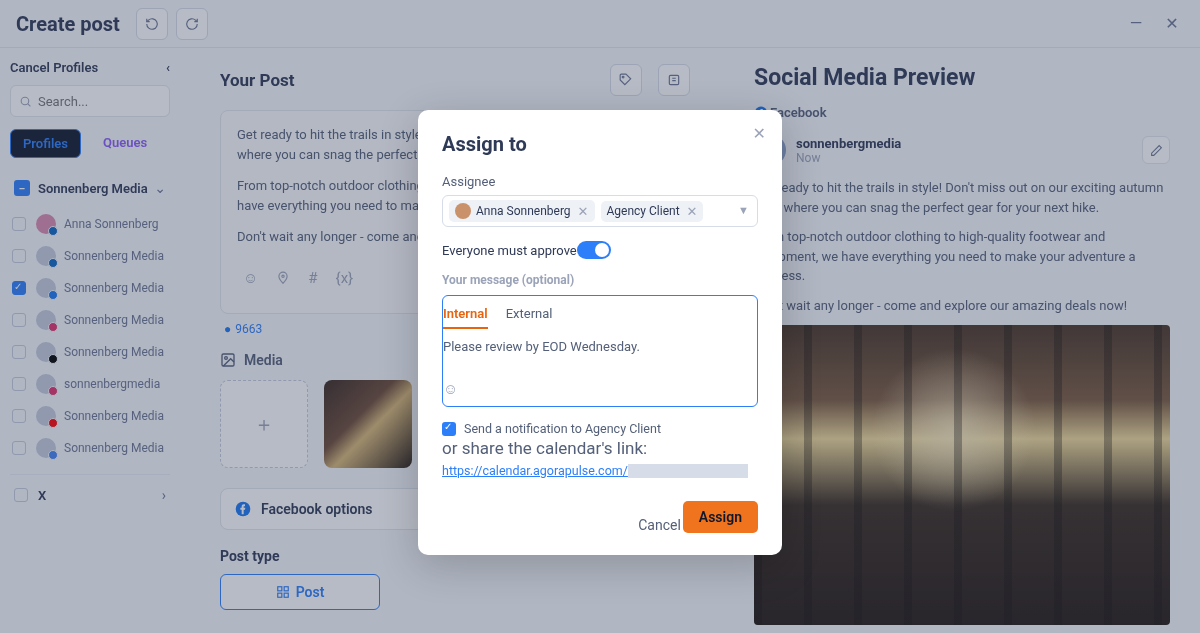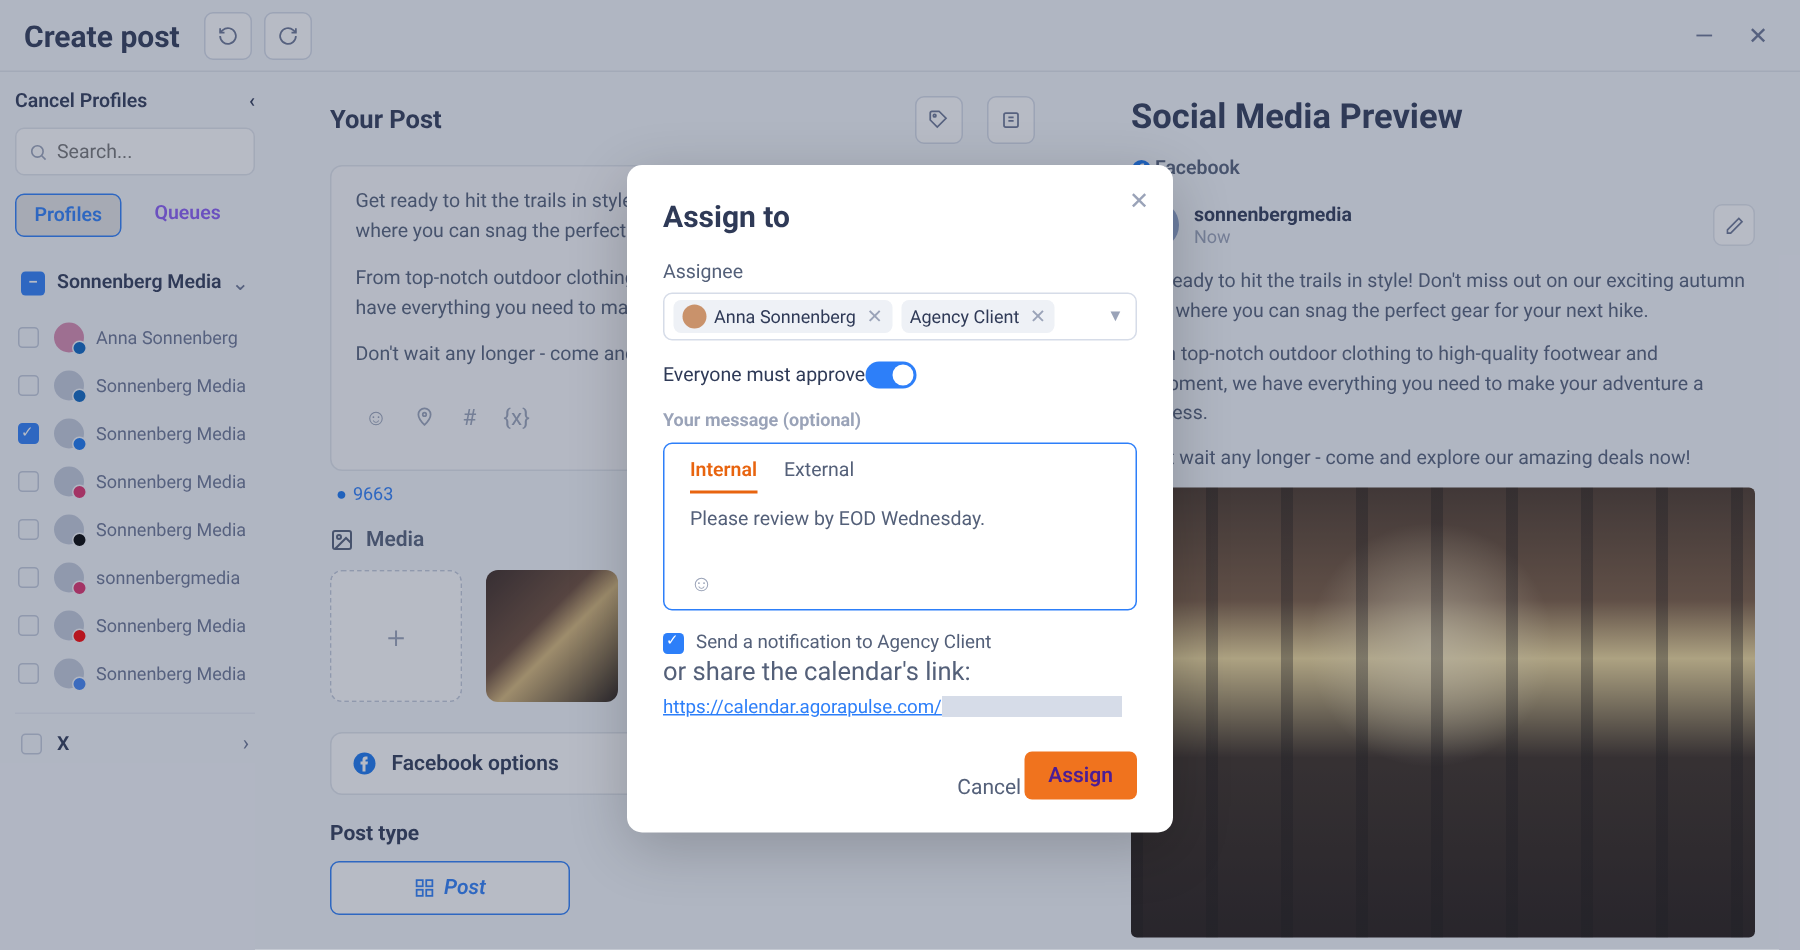--- a/index.html
+++ b/index.html
@@ -15,21 +15,21 @@
 
 .sidebar { position: absolute; top: 48px; left: 0; bottom: 0; width: 180px; padding: 12px 10px; }
 .sidebar-header { display: flex; align-items: center; justify-content: space-between; margin-bottom: 10px; }
 .sidebar-header span { font-size: 13px; font-weight: 600; color: #2f3a57; }
 .chev { color: #6b7694; font-size: 14px; cursor: pointer; }
 .search-box { display: flex; align-items: center; background: #fff; border: 1px solid #e1e5ec; border-radius: 6px; height: 32px; padding: 0 8px; margin-bottom: 12px; }
 .search-box input { border: none; outline: none; flex: 1; font-size: 13px; color: #6b7694; background: transparent; }
 .search-box .si { color: #9aa3b8; margin-right: 6px; }
 .tabs { display: flex; gap: 10px; margin-bottom: 16px; }
 .tab-pill { padding: 6px 12px; border-radius: 6px; font-size: 13px; font-weight: 600; cursor: pointer; }
-.tab-pill.active { border: 1px solid #2d7ff9; color: #2d7ff9; background: #e5e5e5; }
+.tab-pill.active { border: 1px solid #2d7ff9; color: #2d7ff9; background: #0f172a; }
 .tab-pill.inactive { color: #8b5cf6; }
 .org-row { display: flex; align-items: center; padding: 6px 4px; margin-bottom: 8px; }
 .org-row .org-check { width: 16px; height: 16px; background: #2d7ff9; border-radius: 3px; margin-right: 8px; display: flex; align-items: center; justify-content: center; color: #fff; font-size: 10px; font-weight: bold; }
 .org-row .org-name { font-size: 13px; font-weight: 600; color: #2f3a57; flex: 1; }
 .profile-item { display: flex; align-items: center; padding: 4px 2px; margin-bottom: 4px; }
 .profile-item .cb { width: 14px; height: 14px; border: 1.5px solid #c3cbdb; border-radius: 3px; margin-right: 10px; cursor: pointer; }
 .profile-item .cb.checked { background: #2d7ff9; border-color: #2d7ff9; position: relative; }
 .profile-item .cb.checked::after { content: "✓"; color: #fff; font-size: 10px; position: absolute; top: -1px; left: 1px; }
 .profile-item .avatar { width: 20px; height: 20px; border-radius: 50%; background: #c3cbdb; margin-right: 8px; position: relative; }
 .profile-item .avatar.pink { background: #d98bb0; }
@@ -56,21 +56,21 @@
 .count-row { font-size: 12px; color: #2d7ff9; margin-bottom: 16px; padding-left: 4px;}
 .count-row .fb-dot { color: #1877f2; margin-right: 4px;}
 .section-label { display: flex; align-items: center; gap: 8px; font-size: 14px; color: #546079; font-weight: 600; margin-bottom: 12px; }
 .media-row { display: flex; gap: 16px; margin-bottom: 20px;}
 .media-add { width: 88px; height: 88px; border: 1px dashed #c3cbdb; border-radius: 8px; display: flex; align-items: center; justify-content: center; color: #9aa3b8; font-size: 20px; cursor: pointer; background:#fff;}
 .media-thumb { width: 88px; height: 88px; border-radius: 8px; background: linear-gradient(135deg, #3a2820 0%, #6b4a35 40%, #d9b877 55%, #2a1f18 100%); }
 .fb-options { display: flex; align-items: center; gap: 10px; padding: 12px 14px; border: 1px solid #e1e5ec; border-radius: 8px; background: #fff; margin-bottom: 18px; font-size: 14px; color: #2f3a57; font-weight: 600;}
 .fb-options .fb-icon { color: #1877f2; }
 .fb-options .chev-right { margin-left: auto; color: #9aa3b8;}
 .post-type-label { font-size: 14px; font-weight: 700; color: #2f3a57; margin-bottom: 10px; }
-.post-type-btn { border: 1.5px solid #2d7ff9; color: #2d7ff9; width: 160px; height: 36px; border-radius: 6px; display: flex; align-items: center; justify-content: center; gap: 6px; font-size: 14px; font-weight: 600; background: #fff; cursor: pointer; font-style: italic; }
+.post-type-btn { border: 1.5px solid #2d7ff9; color: #2d7ff9; width: 160px; height: 36px; border-radius: 6px; display: flex; align-items: center; justify-content: center; gap: 6px; font-size: 14px; font-weight: 600; background: #fff; cursor: pointer; }
 
 
 .preview { position: absolute; top: 48px; left: 738px; right: 10px; padding: 16px 20px 0 16px; }
 .preview h2 { font-size: 23px; font-weight: 700; color: #2f3a57; margin-bottom: 14px;}
 .preview-platform { display: flex; align-items: center; gap: 2px; font-size: 13px; color: #546079; font-weight: 600; margin-bottom: 14px;}
 .preview-platform .fb-icon { color: #1877f2; }
 .preview-card-head { display: flex; align-items: center; gap: 10px; margin-bottom: 12px;}
 .preview-card-head .pavatar { width: 32px; height: 32px; border-radius: 50%; background: #8fa3c9; display:flex; align-items:center; justify-content:center; color:#fff;}
 .preview-card-head .pname { font-size: 13px; font-weight: 700; color: #2f3a57; }
 .preview-card-head .ptime { font-size: 12px; color: #9aa3b8; }
@@ -89,35 +89,35 @@
 .assignee-box { border: 1px solid #d6dce8; border-radius: 6px; padding: 4px 6px; display: flex; align-items: center; gap: 6px; flex-wrap: wrap; position: relative; margin-bottom: 14px;}
 .chip { background: #eef1f6; border-radius: 5px; padding: 3px 6px 3px 6px; display: flex; align-items: center; gap: 5px; font-size: 12px; color: #2f3a57;}
 .chip .cav { width: 16px; height: 16px; border-radius: 50%; background: #c9926b;}
 .chip .cx { color: #9aa3b8; cursor: pointer; font-size: 13px; margin-left: 2px;}
 .assignee-box .dd { position: absolute; right: 8px; top: 8px; color: #9aa3b8; font-size: 11px; cursor: pointer;}
 .toggle-row { display: flex; align-items: center; justify-content: flex-start; margin-bottom: 14px;}
 .toggle-row span { font-size: 13px; color: #2f3a57;}
 .toggle { width: 34px; height: 18px; background: #2d7ff9; border-radius: 10px; position: relative; cursor: pointer;}
 .toggle::after { content:""; position: absolute; width: 14px; height: 14px; background:#fff; border-radius: 50%; top: 2px; right: 2px;}
 .optional-label { font-size: 12px; color: #9aa3b8; margin-bottom: 8px; display:block;font-weight:bold;}
-.msg-box { border: 1.5px solid #2d7ff9; border-radius: 6px; padding: 10px 17px 8px; margin-bottom: 14px;}
+.msg-box { border: 1.5px solid #2d7ff9; border-radius: 6px; padding: 10px 0 8px; margin-bottom: 14px;}
 .msg-tabs { display: flex; gap: 18px; margin-bottom: 10px; font-size: 13px;}
 .msg-tab { color: #546079; cursor: pointer; padding-bottom: 6px;}
 .msg-tab.active { color: #e8640f; font-weight: 600; border-bottom: 2px solid #e8640f;}
 .msg-text { font-size: 13px; color: #546079; min-height: 28px; margin-bottom: 12px;}
 .msg-box .emoji { color: #9aa3b8; font-size: 15px; cursor: pointer;}
 .notify-row { display: flex; align-items: flex-start; gap: 8px; font-size: 12.5px; color: #546079; margin-bottom: 2px;}
 .notify-row .ncb { width: 14px; height: 14px; background: #2d7ff9; border-radius: 3px; flex-shrink: 0; position: relative; cursor: pointer; margin-top: 1px;}
 .notify-row .ncb::after { content:"✓"; color:#fff; font-size:10px; position:absolute; top:-1px; left:2px;}
 .share-label { font-size: 17px; color: #546079; margin-bottom: 2px;}
 .share-link { font-size: 12.5px; color: #2d7ff9; text-decoration: underline; display: inline-block;}
 .redact { display:inline-block; width: 120px; height: 14px; background: #d6dce8; vertical-align: middle;}
 .modal-actions { display: flex; justify-content: flex-end; gap: 2px; margin-top: 22px; align-items: flex-end;}
 .btn-cancel { font-size: 14px; color: #546079; cursor: pointer; background: none; border: none;}
-.btn-assign { background: #f0731e; color: #4c1d95; border: none; border-radius: 5px; padding: 8px 16px; font-size: 14px; font-weight: 600; cursor: pointer;}
+.btn-assign { background: #f0731e; color: #0f172a; border: none; border-radius: 5px; padding: 8px 16px; font-size: 14px; font-weight: 600; cursor: pointer;}
 
 svg { display: block; }
 </style>
 </head>
 <body>
 
 <div class="top-header">
   <h1>Create post</h1>
   <div class="icon-btn">
     <svg width="14" height="14" viewBox="0 0 24 24" fill="none" stroke="currentColor" stroke-width="2">

